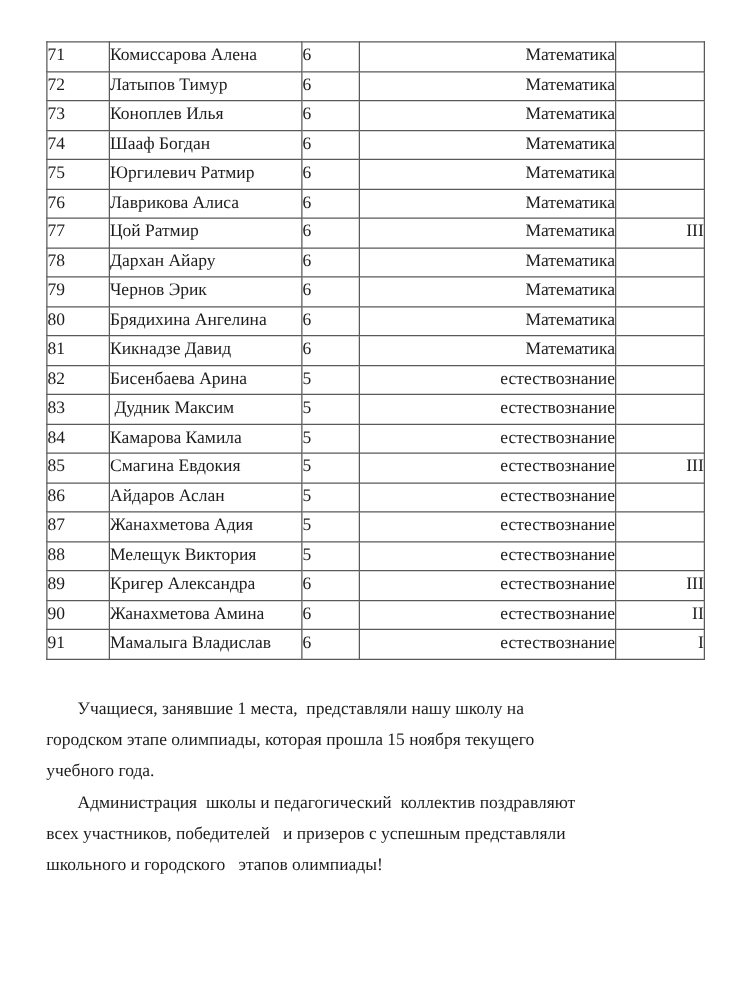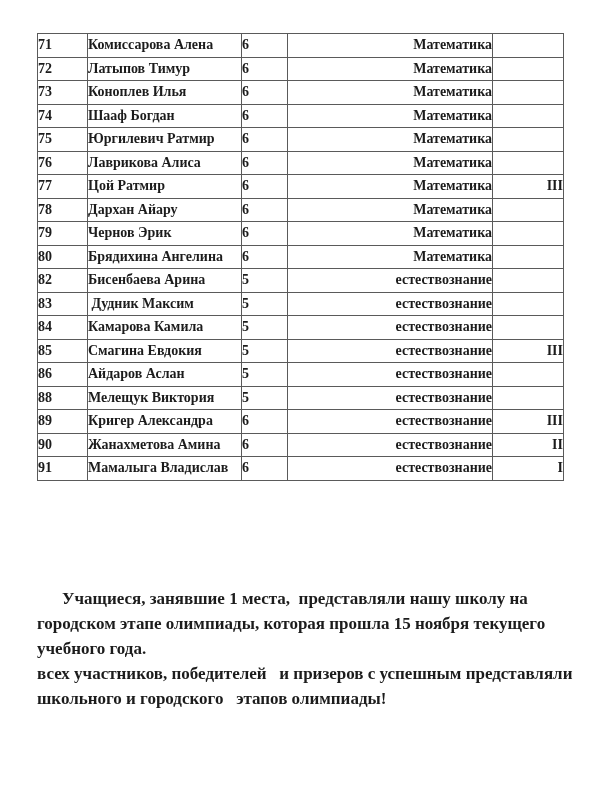--- a/index.html
+++ b/index.html
@@ -12,21 +12,20 @@
     height: 800px;
     font-family: "Liberation Serif", serif;
     color: #1c1c1c;
     overflow: hidden;
   }
   .page {
     position: relative;
     width: 600px;
     height: 800px;
     background: #ffffff;
-    font-weight: bold;
   }
   table.results {
     position: absolute;
     left: 37px;
     top: 33px;
     width: 526px;
     border-collapse: collapse;
     table-layout: fixed;
   }
   table.results td {
@@ -40,23 +39,23 @@
     overflow: hidden;
   }
   td.cell-number  { padding-left: 6px; }
   td.cell-name    { padding-left: 9px; }
   td.cell-grade   { padding-left: 14px; }
   td.cell-subject { padding-left: 13px; text-align: right; }
   td.cell-award   { text-align: right; padding-left: 0; }
   .paragraphs {
     position: absolute;
     left: 37px;
-    top: 586px;
+    top: 555px;
     width: 534px;
-    font-size: 17px;
+    font-size: 14px;
     line-height: 25px;
   }
   .para { margin: 0; }
   .line {
     white-space: pre;
   }
   .line.first {
     text-indent: 25px;
   }
 </style>
@@ -138,20 +137,27 @@
           <td class="cell-award"></td>
         </tr>
         <tr>
           <td class="cell-number">80</td>
           <td class="cell-name">Брядихина Ангелина</td>
           <td class="cell-grade">6</td>
           <td class="cell-subject">Математика</td>
           <td class="cell-award"></td>
         </tr>
         <tr>
+          <td class="cell-number">81</td>
+          <td class="cell-name">Кикнадзе Давид</td>
+          <td class="cell-grade">6</td>
+          <td class="cell-subject">Математика</td>
+          <td class="cell-award"></td>
+        </tr>
+        <tr>
           <td class="cell-number">82</td>
           <td class="cell-name">Бисенбаева Арина</td>
           <td class="cell-grade">5</td>
           <td class="cell-subject">естествознание</td>
           <td class="cell-award"></td>
         </tr>
         <tr>
           <td class="cell-number">83</td>
           <td class="cell-name"> Дудник Максим</td>
           <td class="cell-grade">5</td>
@@ -168,20 +174,27 @@
         <tr>
           <td class="cell-number">85</td>
           <td class="cell-name">Смагина Евдокия</td>
           <td class="cell-grade">5</td>
           <td class="cell-subject">естествознание</td>
           <td class="cell-award">III</td>
         </tr>
         <tr>
           <td class="cell-number">86</td>
           <td class="cell-name">Айдаров Аслан</td>
+          <td class="cell-grade">5</td>
+          <td class="cell-subject">естествознание</td>
+          <td class="cell-award"></td>
+        </tr>
+        <tr>
+          <td class="cell-number">87</td>
+          <td class="cell-name">Жанахметова Адия</td>
           <td class="cell-grade">5</td>
           <td class="cell-subject">естествознание</td>
           <td class="cell-award"></td>
         </tr>
         <tr>
           <td class="cell-number">88</td>
           <td class="cell-name">Мелещук Виктория</td>
           <td class="cell-grade">5</td>
           <td class="cell-subject">естествознание</td>
           <td class="cell-award"></td>
@@ -210,18 +223,19 @@
       </tbody>
   </table>
 
   <div class="paragraphs" id="paragraphs">
       <div class="para">
         <div class="line first">Учащиеся, занявшие 1 места,  представляли нашу школу на</div>
         <div class="line">городском этапе олимпиады, которая прошла 15 ноября текущего</div>
         <div class="line">учебного года.</div>
       </div>
       <div class="para">
+        <div class="line first">Администрация  школы и педагогический  коллектив поздравляют</div>
         <div class="line">всех участников, победителей   и призеров с успешным представляли</div>
         <div class="line">школьного и городского   этапов олимпиады!</div>
       </div>
     </div>
 
 </div>
 
 </body></html>

